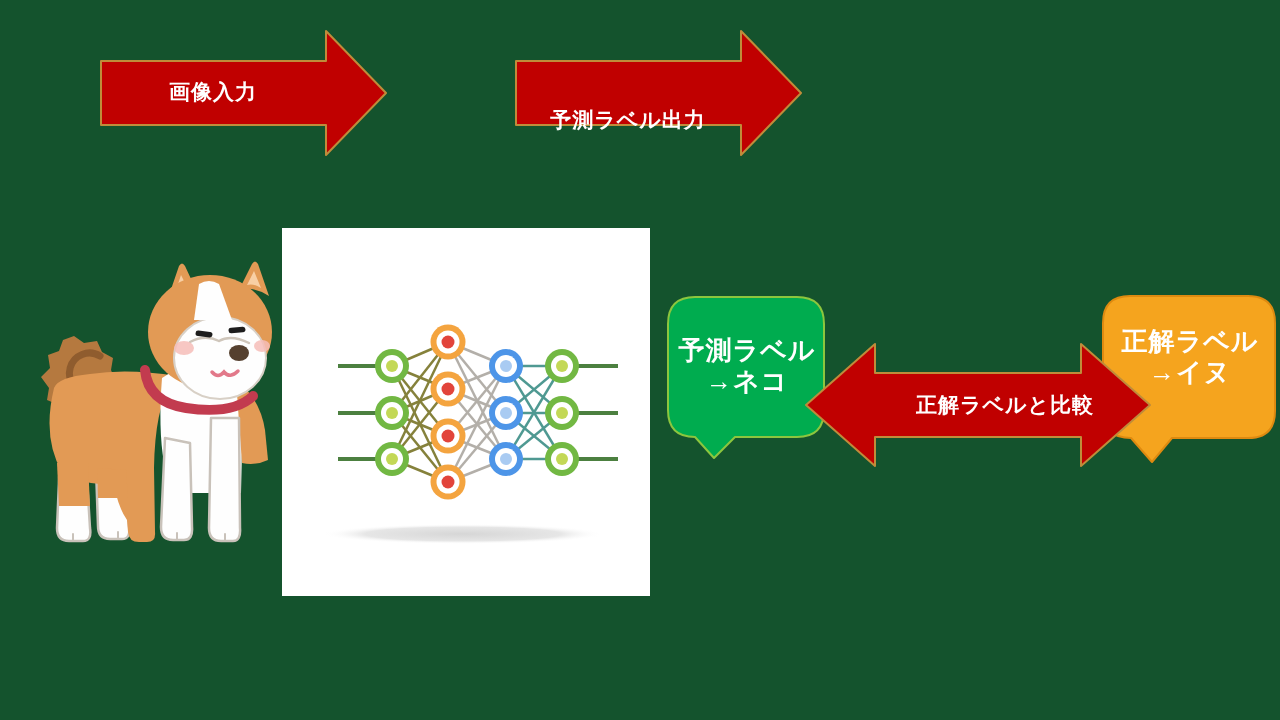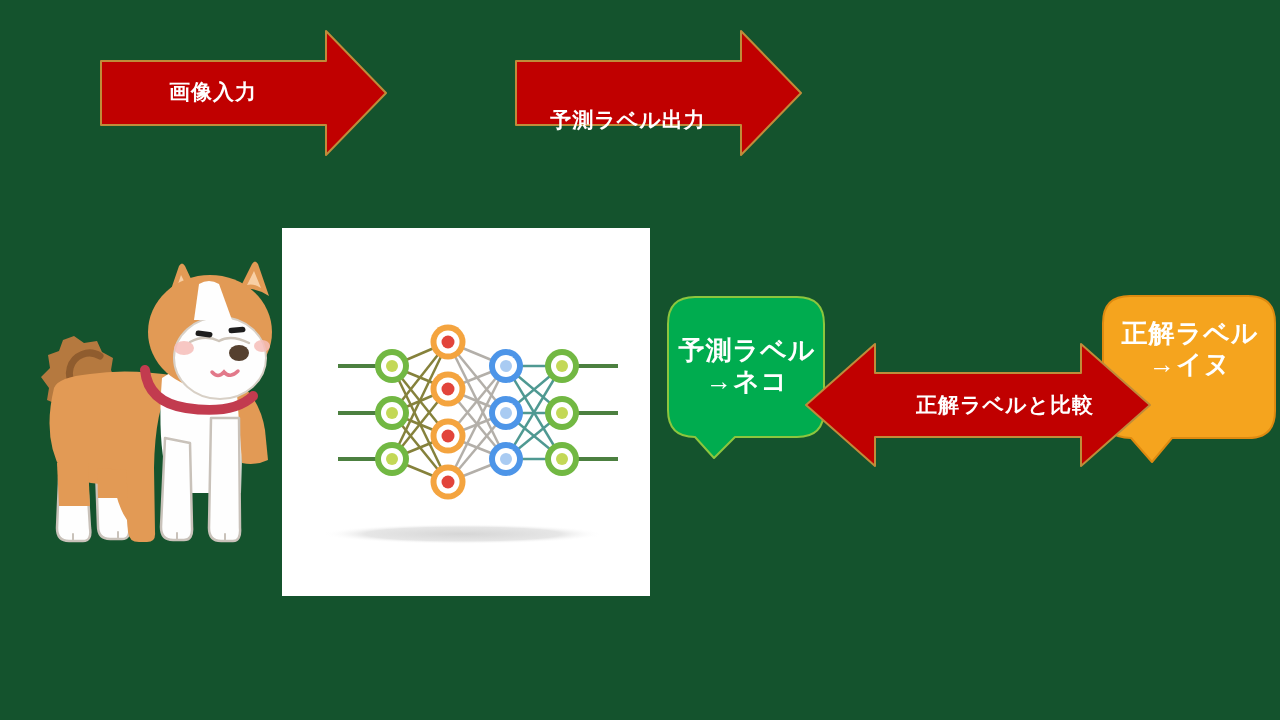--- a/index.html
+++ b/index.html
@@ -190,21 +190,21 @@
     <path d="M29 2 H131 Q158 2 158 29 V115 Q158 142 131 142 H69 L48 163 L29 142 Q2 142 2 115 V29 Q2 2 29 2 Z" fill="#00AC4F" stroke="#8CC63E" stroke-width="2" stroke-linejoin="round"></path>
   </svg>
   <div class="bubble-text" style="left:666px;top:335px;width:162px;">
     <span>予測ラベル</span><br>
     <span>→ネコ</span>
   </div>
 
   <svg class="abs" style="left:1102px;top:295px;" width="176" height="172" viewBox="0 0 176 172">
     <path d="M28 1 H146 Q173 1 173 28 V116 Q173 143 146 143 H70 L50 167 L29 143 Q1 143 1 116 V28 Q1 1 28 1 Z" fill="#F5A41E" stroke="#DE8A10" stroke-width="2" stroke-linejoin="round"></path>
   </svg>
-  <div class="bubble-text" style="left:1102px;top:318px;width:176px;">
+  <div class="bubble-text" style="left:1102px;top:326px;width:176px;">
     <span>正解ラベル</span><br>
     <span>→イヌ</span>
   </div>
 
   <svg class="abs" style="left:805px;top:342px;" width="346" height="126" viewBox="0 0 346 126">
     <polygon points="1,63 70,2 70,31 276,31 276,2 345,63 276,124 276,95 70,95 70,124" fill="#C00000" stroke="#BF8C3A" stroke-width="2" stroke-linejoin="round"></polygon>
   </svg>
   <div class="arrow-label" style="left:902px;top:373px;width:206px;height:64px;">正解ラベルと比較</div>
 
 </div>

